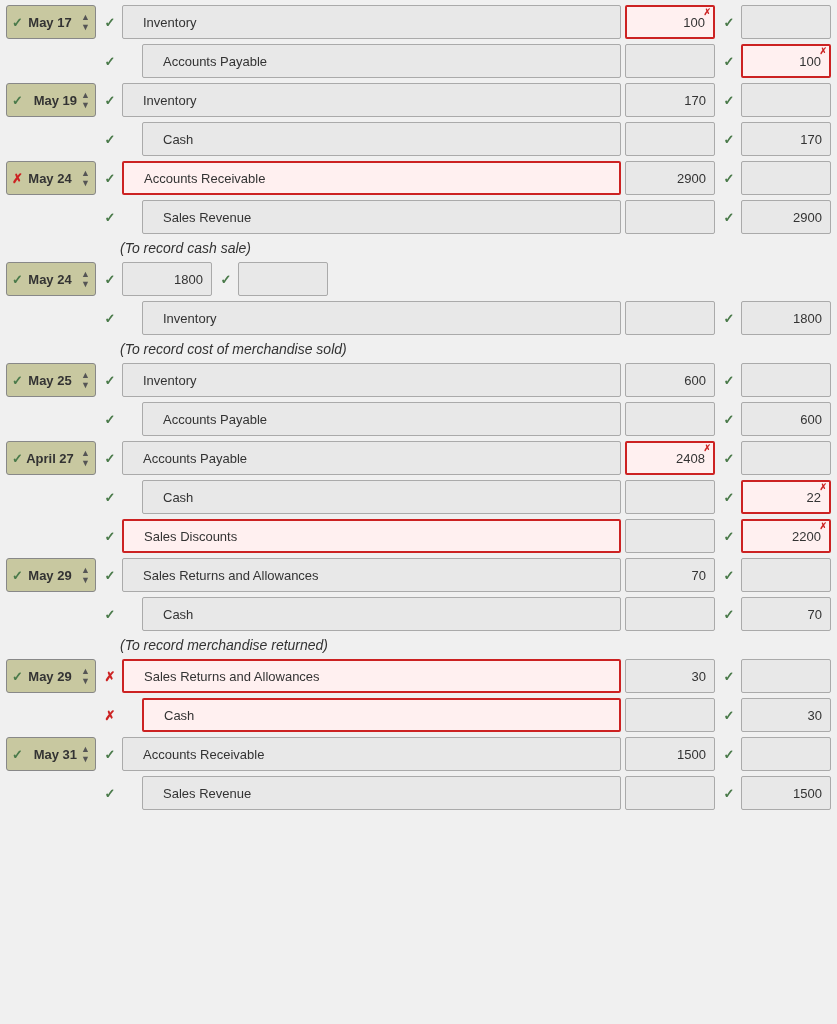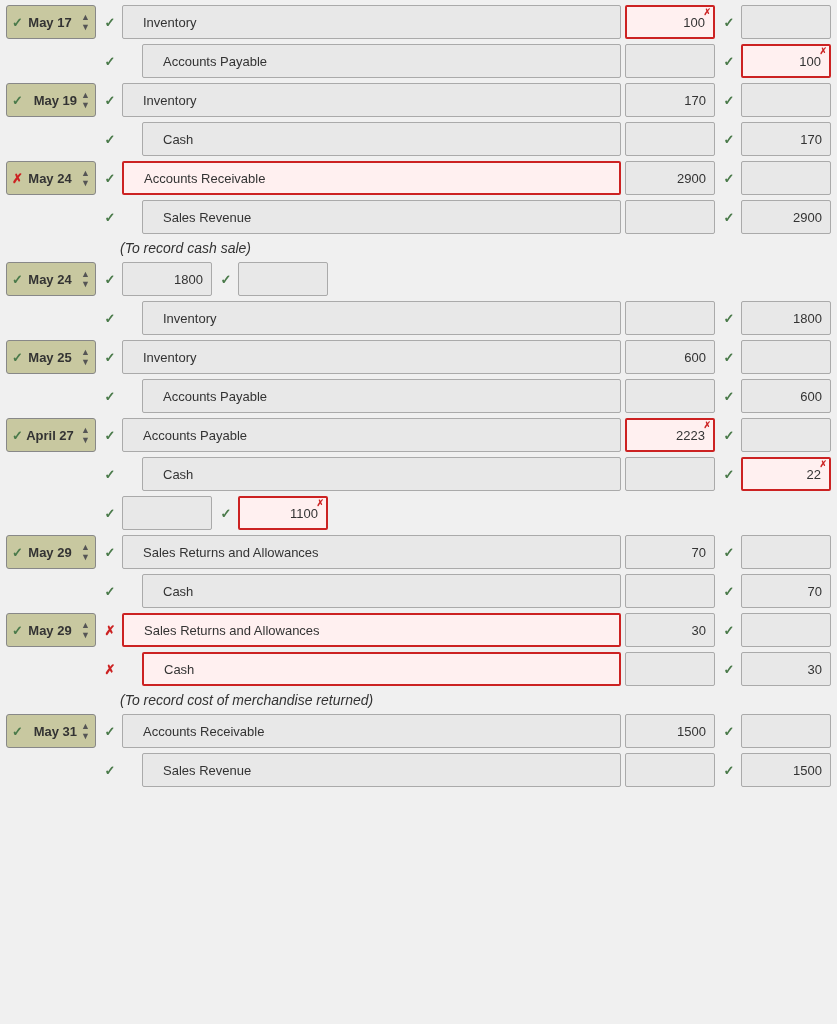--- a/index.html
+++ b/index.html
@@ -310,20 +310,23 @@
         </div>
         <div class="check-cell">
           <span class="check-icon" style="color: rgb(74, 122, 74);">✓</span>
         </div>
         <div class="credit-cell">
           <div class="amount-box">
             <span>1800</span>
           </div>
         </div>
       </div>
+      <div class="note-row">
+        <span class="note-text">(To record cost of merchandise sold)</span>
+      </div>
       <div class="entry-row">
         <div class="date-cell">
           <div class="date-box">
             <span class="check-icon" style="color: rgb(74, 122, 74);">✓</span>
             <span style="flex: 1 1 0%; text-align: center;">May 25</span>
             <span class="arrows">▲<br>▼</span>
           </div>
         </div>
         <div class="check-cell">
           <span class="check-icon" style="color: rgb(74, 122, 74);">✓</span>
@@ -373,21 +376,21 @@
         </div>
         <div class="check-cell">
           <span class="check-icon" style="color: rgb(74, 122, 74);">✓</span>
         </div>
         <div class="account-cell">
           <div class="account-box">Accounts Payable</div>
         </div>
         <div class="debit-cell">
           <div class="amount-box red-border">
             <span class="corner-x">✗</span>
-            <span>2223</span>
+            <span>2408</span>
           </div>
         </div>
         <div class="check-cell">
           <span class="check-icon" style="color: rgb(74, 122, 74);">✓</span>
         </div>
         <div class="credit-cell">
           <div class="amount-box"></div>
         </div>
       </div>
       <div class="entry-row">
@@ -409,30 +412,33 @@
             <span class="corner-x">✗</span>
             <span>22</span>
           </div>
         </div>
       </div>
       <div class="entry-row">
         <div class="date-cell" style="height: 34px;"></div>
         <div class="check-cell">
           <span class="check-icon" style="color: rgb(74, 122, 74);">✓</span>
         </div>
+        <div class="account-cell">
+          <div class="account-box red-border">Sales Discounts</div>
+        </div>
         <div class="debit-cell">
           <div class="amount-box"></div>
         </div>
         <div class="check-cell">
           <span class="check-icon" style="color: rgb(74, 122, 74);">✓</span>
         </div>
         <div class="credit-cell">
           <div class="amount-box red-border">
             <span class="corner-x">✗</span>
-            <span>1100</span>
+            <span>2200</span>
           </div>
         </div>
       </div>
       <div class="entry-row">
         <div class="date-cell">
           <div class="date-box">
             <span class="check-icon" style="color: rgb(74, 122, 74);">✓</span>
             <span style="flex: 1 1 0%; text-align: center;">May 29</span>
             <span class="arrows">▲<br>▼</span>
           </div>
@@ -468,20 +474,23 @@
         </div>
         <div class="check-cell">
           <span class="check-icon" style="color: rgb(74, 122, 74);">✓</span>
         </div>
         <div class="credit-cell">
           <div class="amount-box">
             <span>70</span>
           </div>
         </div>
       </div>
+      <div class="note-row">
+        <span class="note-text">(To record merchandise returned)</span>
+      </div>
       <div class="entry-row">
         <div class="date-cell">
           <div class="date-box">
             <span class="check-icon" style="color: rgb(74, 122, 74);">✓</span>
             <span style="flex: 1 1 0%; text-align: center;">May 29</span>
             <span class="arrows">▲<br>▼</span>
           </div>
         </div>
         <div class="check-cell">
           <span class="check-icon" style="color: rgb(204, 34, 34);">✗</span>
@@ -513,23 +522,20 @@
           <div class="amount-box"></div>
         </div>
         <div class="check-cell">
           <span class="check-icon" style="color: rgb(74, 122, 74);">✓</span>
         </div>
         <div class="credit-cell">
           <div class="amount-box">
             <span>30</span>
           </div>
         </div>
-      </div>
-      <div class="note-row">
-        <span class="note-text">(To record cost of merchandise returned)</span>
       </div>
       <div class="entry-row">
         <div class="date-cell">
           <div class="date-box">
             <span class="check-icon" style="color: rgb(74, 122, 74);">✓</span>
             <span style="flex: 1 1 0%; text-align: right;">May 31</span>
             <span class="arrows">▲<br>▼</span>
           </div>
         </div>
         <div class="check-cell">

